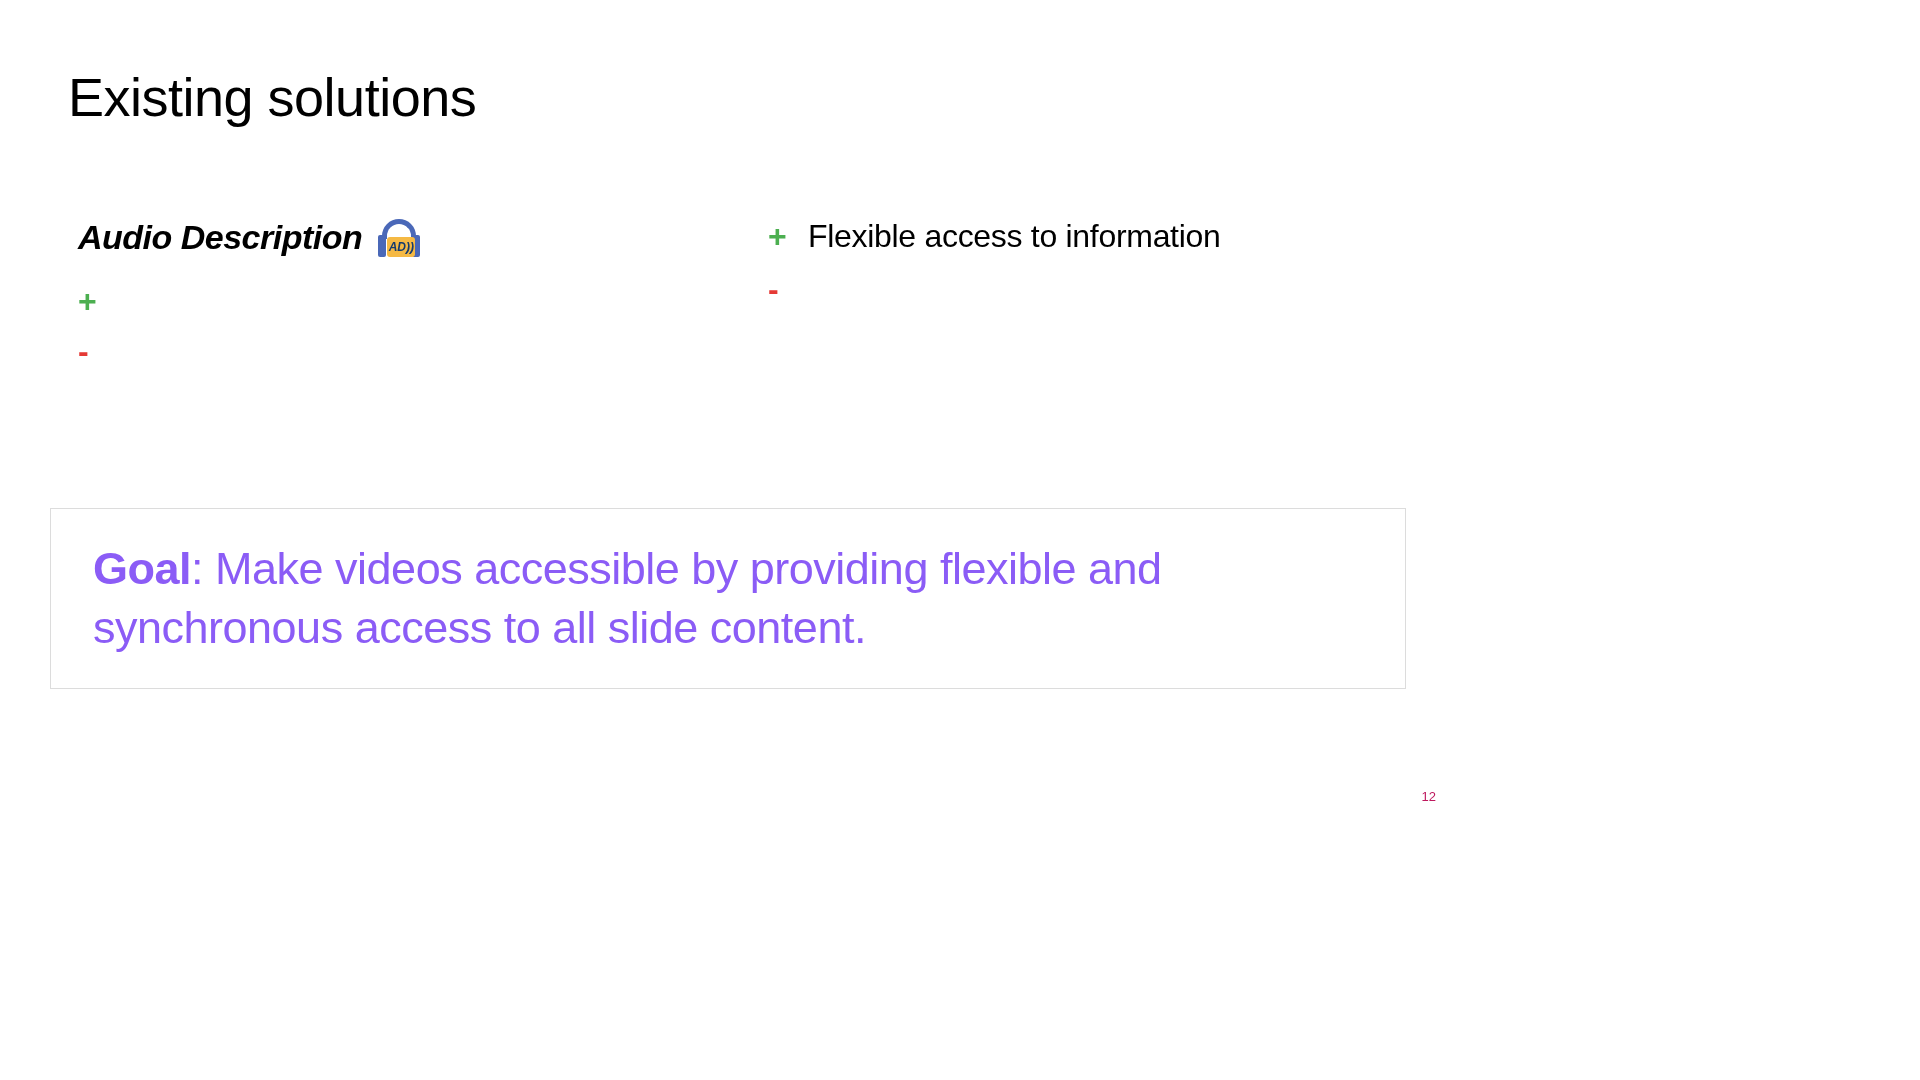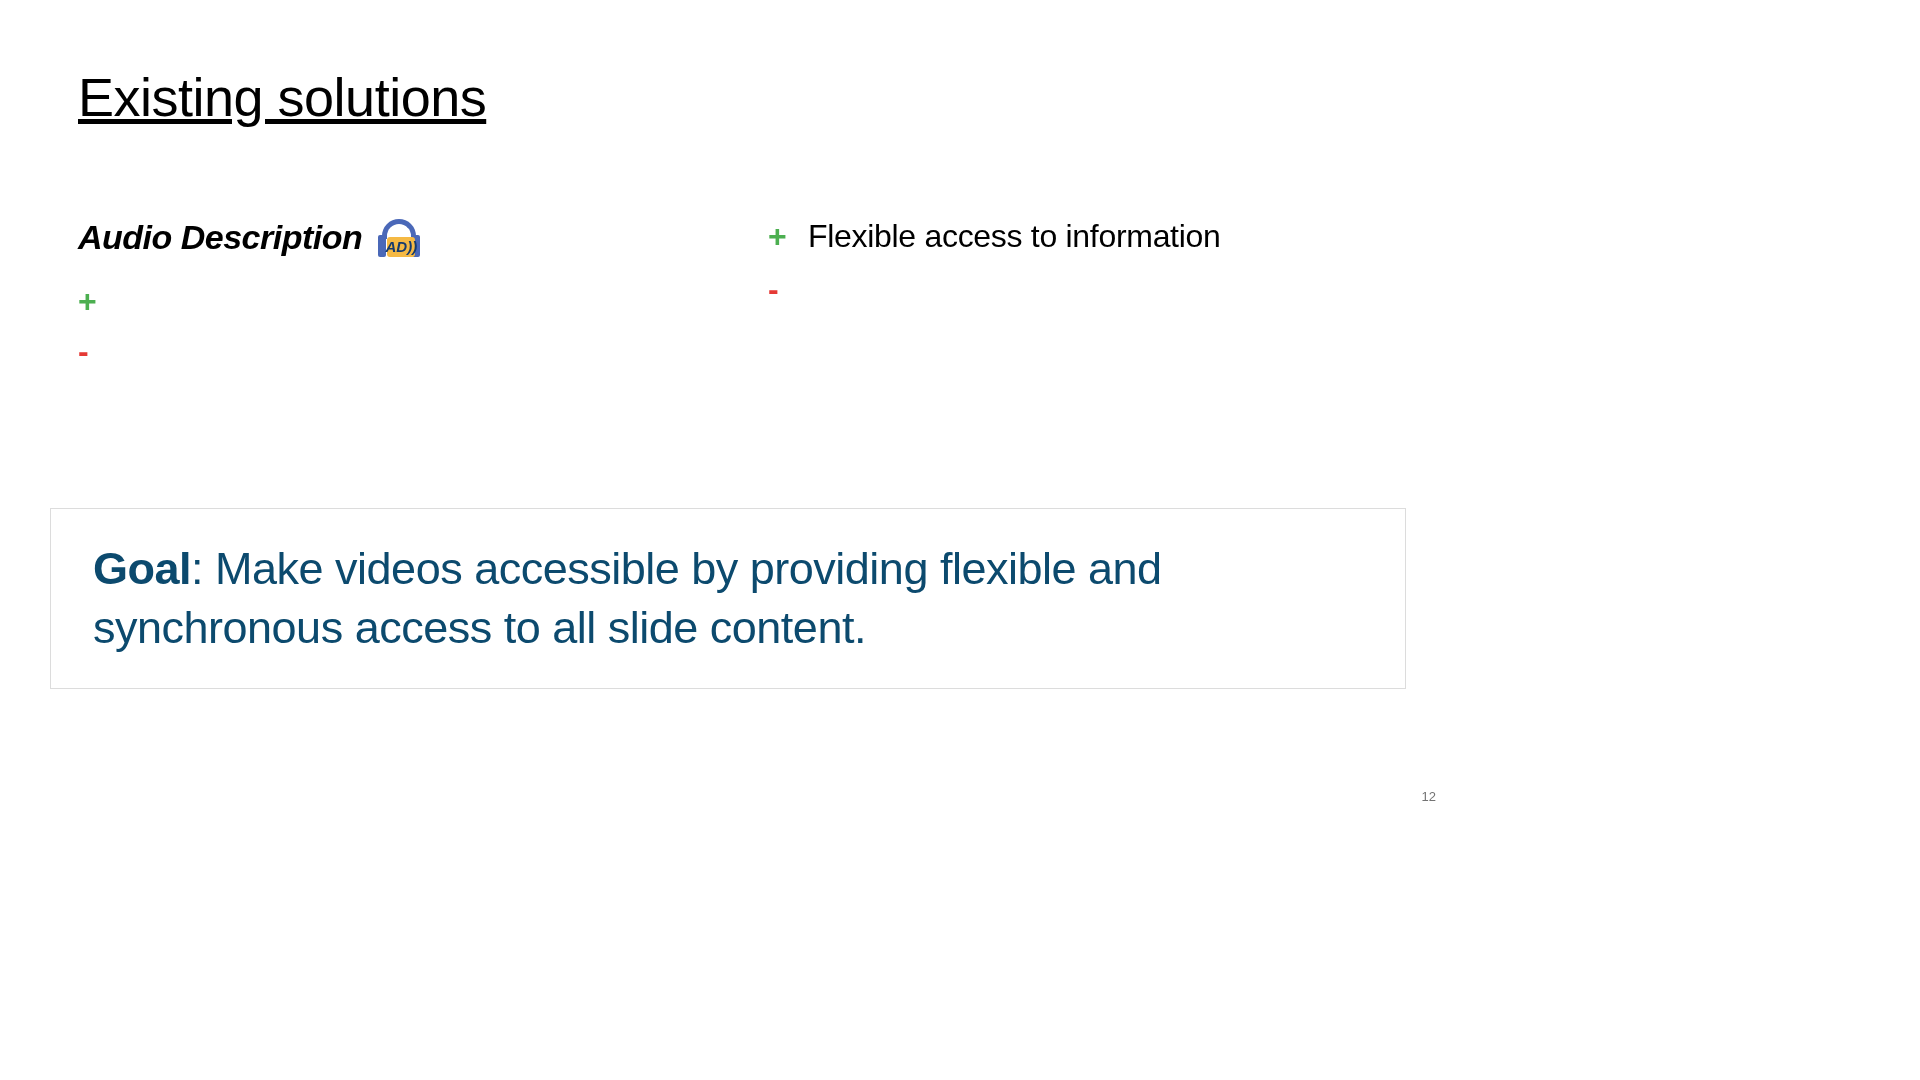--- a/index.html
+++ b/index.html
@@ -11,26 +11,25 @@
       width: 1456px;
       height: 816px;
       background: #ffffff;
       font-family: "Helvetica Neue", Helvetica, Arial, sans-serif;
       position: relative;
       overflow: hidden;
     }
     .slide-title {
       position: absolute;
       top: 66px;
-      left: 78px;
+      left: 68px;
       font-size: 54px;
       font-weight: 400;
       color: #000;
       letter-spacing: -0.5px;
-      text-decoration: underline;
     }
     .columns {
       position: absolute;
       top: 218px;
       left: 78px;
       right: 78px;
       display: flex;
       gap: 80px;
     }
     .column {
@@ -83,33 +82,33 @@
       top: 508px;
       left: 50px;
       right: 50px;
       padding: 30px 42px;
       border: 1px solid #dcdcdc;
       background: #fff;
     }
     .goal-text {
       font-size: 45px;
       font-weight: 400;
-      color: #0c4a6e;
+      color: #8b5cf6;
       line-height: 1.32;
       letter-spacing: -0.5px;
     }
     .goal-label {
       font-weight: 700;
     }
     .page-number {
       position: absolute;
       bottom: 12px;
       right: 20px;
       font-size: 13px;
-      color: #737373;
+      color: #be185d;
     }
     .icon-wrap {
       display: inline-flex;
       align-items: center;
     }
     .ad-icon {
       position: relative;
       width: 46px;
       height: 38px;
       display: inline-block;
@@ -141,21 +140,21 @@
       left: 11px;
       width: 28px;
       height: 20px;
       background: #f5b944;
       border-radius: 3px;
       display: flex;
       align-items: center;
       justify-content: center;
     }
     .ad-label {
-      font-size: 15px;
+      font-size: 12px;
       font-weight: 700;
       color: #153a6d;
       letter-spacing: 0;
     }
     .app-icons {
       display: inline-flex;
       align-items: center;
       gap: -4px;
     }
     .app-icon {

